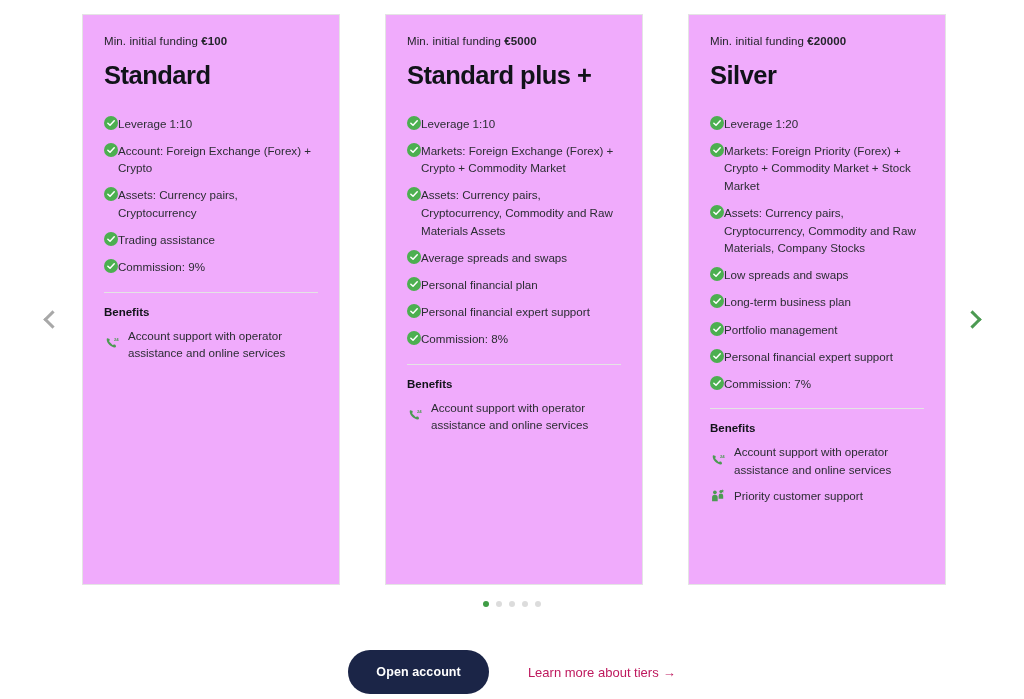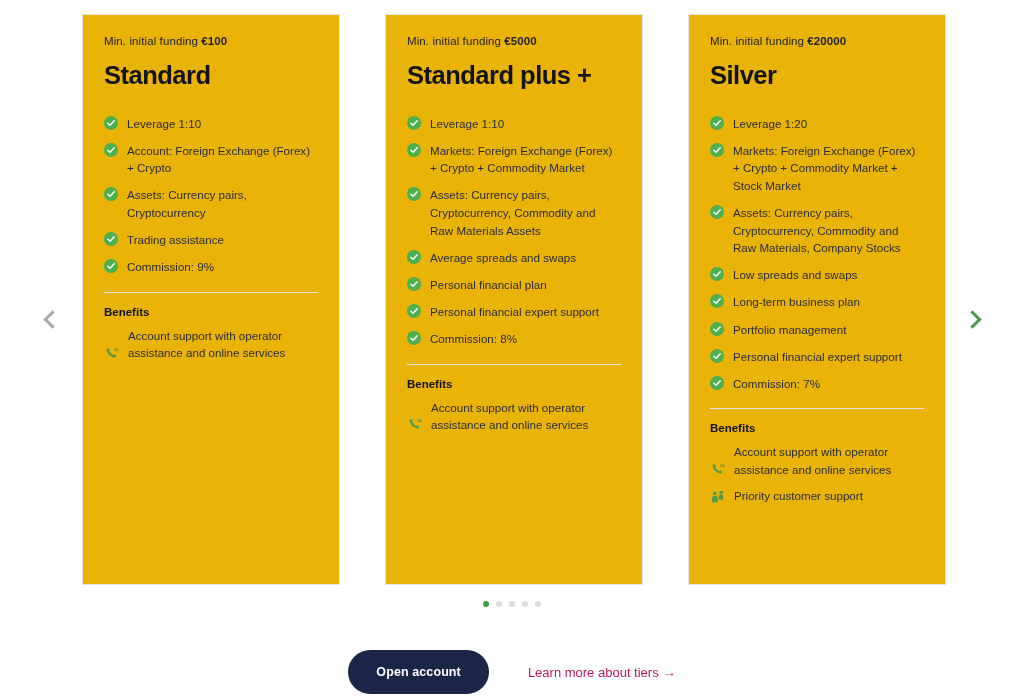--- a/index.html
+++ b/index.html
@@ -47,21 +47,21 @@
   .cards {
     position: absolute;
     top: 14px;
     left: 82px;
     display: flex;
     gap: 45px;
   }
   .card {
     width: 258px;
     min-height: 571px;
-    background: #eab308;
+    background: #f0abfc;
     border: 1px solid #e4e4e4;
     padding: 20px 21px 18px 21px;
   }
 
   .funding {
     font-size: 11.5px;
     color: #23242a;
     letter-spacing: .1px;
     margin-bottom: 14px;
     white-space: nowrap;
@@ -74,21 +74,20 @@
     letter-spacing: -0.5px;
     color: #111319;
     margin-bottom: 25px;
     line-height: 1.1;
   }
 
   .feature-list { list-style: none; }
   .feature {
     display: flex;
     align-items: flex-start;
-    gap: 9px;
     margin-bottom: 9px;
   }
   .feature:last-child { margin-bottom: 0; }
   .feature-text {
     font-size: 11.6px;
     line-height: 1.52;
     color: #2b2d33;
     padding-top: 0.5px;
   }
 
@@ -107,21 +106,21 @@
 
   .benefits-title {
     font-size: 11.5px;
     font-weight: 700;
     color: #111319;
     margin-bottom: 9px;
   }
 
   .benefit {
     display: flex;
-    align-items: flex-end;
+    align-items: center;
     gap: 8px;
     margin-bottom: 9px;
   }
   .benefit:last-child { margin-bottom: 0; }
   .benefit-text {
     font-size: 11.6px;
     line-height: 1.5;
     color: #2b2d33;
   }
   .benefit-icon {
@@ -324,21 +323,21 @@
               <circle cx="8" cy="8" r="8" fill="#4caf50"></circle>
               <path d="M4.4 8.2 L6.9 10.6 L11.7 5.5" fill="none" stroke="#ffffff" stroke-width="1.7" stroke-linecap="round" stroke-linejoin="round"></path>
             </svg>
             <span class="feature-text">Leverage 1:20</span>
           </li>
           <li class="feature">
             <svg class="check-icon" viewBox="0 0 16 16">
               <circle cx="8" cy="8" r="8" fill="#4caf50"></circle>
               <path d="M4.4 8.2 L6.9 10.6 L11.7 5.5" fill="none" stroke="#ffffff" stroke-width="1.7" stroke-linecap="round" stroke-linejoin="round"></path>
             </svg>
-            <span class="feature-text">Markets: Foreign Exchange (Forex) + Crypto + Commodity Market + Stock Market</span>
+            <span class="feature-text">Markets: Foreign Priority (Forex) + Crypto + Commodity Market + Stock Market</span>
           </li>
           <li class="feature">
             <svg class="check-icon" viewBox="0 0 16 16">
               <circle cx="8" cy="8" r="8" fill="#4caf50"></circle>
               <path d="M4.4 8.2 L6.9 10.6 L11.7 5.5" fill="none" stroke="#ffffff" stroke-width="1.7" stroke-linecap="round" stroke-linejoin="round"></path>
             </svg>
             <span class="feature-text">Assets: Currency pairs, Cryptocurrency, Commodity and Raw Materials, Company Stocks</span>
           </li>
           <li class="feature">
             <svg class="check-icon" viewBox="0 0 16 16">

